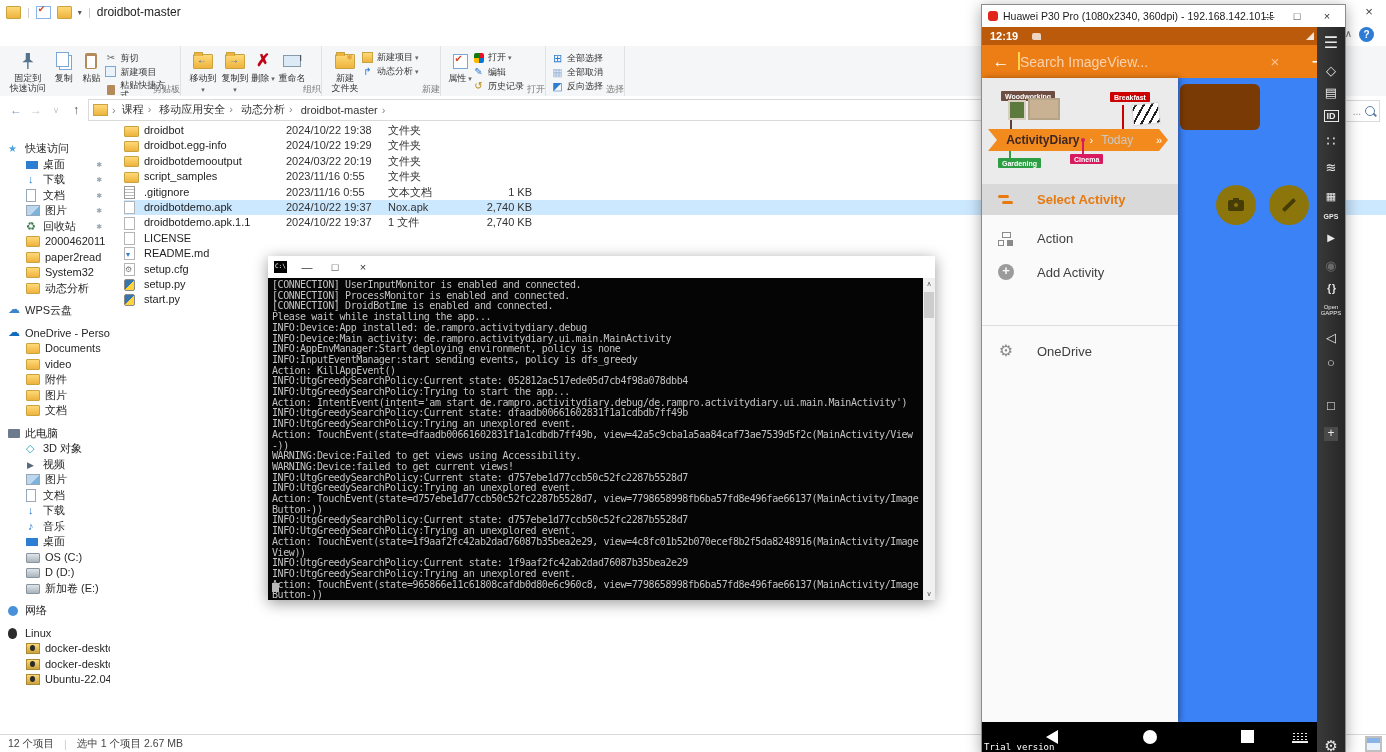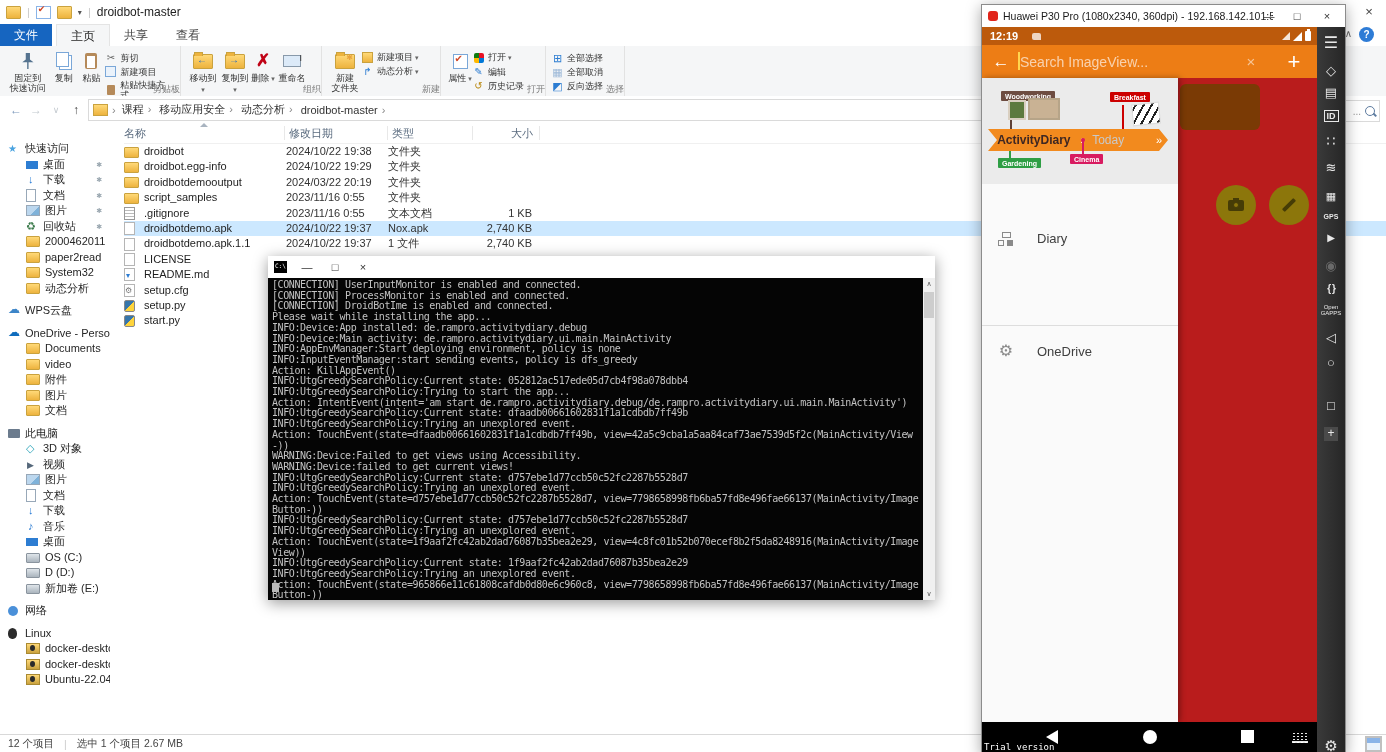--- a/index.html
+++ b/index.html
@@ -151,21 +151,21 @@
   .cmd-scroll .dn{bottom:0;}
   .cmd-thumb{position:absolute;left:1px;top:14px;width:10px;height:26px;background:#cdcdcd;}
 
   
   .emu{position:absolute;left:981px;top:4px;width:363px;height:748px;z-index:3;background:#fff;border:1px solid #8c8c8c;box-sizing:content-box;box-shadow:0 3px 14px rgba(0,0,0,.35);}
   .emu-titlebar{position:absolute;left:0;top:0;right:0;height:22px;background:#fff;display:flex;align-items:center;padding-left:6px;gap:5px;}
   .emu-ic{width:10px;height:10px;border-radius:3px;background:#e1251b;flex:0 0 10px;}
   .emu-title{font-size:10.5px;color:#1a1a1a;white-space:nowrap;overflow:hidden;width:270px;}
   .emu-ctrl{position:absolute;top:0;width:22px;text-align:center;color:#333;font-size:11px;line-height:22px;}
 
-  .phone{position:absolute;left:0;top:22px;width:335px;bottom:0;background:#b91c1c;overflow:hidden;}
+  .phone{position:absolute;left:0;top:22px;width:335px;bottom:0;background:#3b82f6;overflow:hidden;padding-left:24px;}
   .p-status{position:absolute;left:0;top:0;right:0;height:18px;background:#bc5a0c;color:#fff;display:flex;align-items:center;padding:0 8px;font-size:11px;font-weight:bold;}
   .p-status .noti{width:9px;height:7px;background:rgba(255,255,255,.75);border-radius:2px 2px 0 2px;margin-left:14px;}
   .p-status .right{position:absolute;right:6px;display:flex;align-items:center;gap:3px;}
   .sig{width:0;height:0;border-left:9px solid transparent;border-bottom:9px solid #fff;}
   .wifix{width:0;height:0;border-left:8px solid transparent;border-bottom:8px solid rgba(255,255,255,.85);position:relative;}
   .batt{width:6px;height:10px;background:#fff;border-radius:1px;position:relative;}
   .batt::before{content:"";position:absolute;left:1.5px;top:-2px;width:3px;height:2px;background:#fff;}
 
   .p-appbar{position:absolute;left:0;top:18px;right:0;height:33px;background:#ed7d15;display:flex;align-items:center;color:#fff;}
   .ab-back{width:38px;text-align:center;font-size:17px;}
@@ -178,21 +178,21 @@
   .nb-back{position:absolute;left:64px;top:8px;width:0;height:0;border-top:7px solid transparent;border-bottom:7px solid transparent;border-right:12px solid #fff;}
   .nb-home{position:absolute;left:161px;top:8px;width:14px;height:14px;border-radius:50%;background:#fff;}
   .nb-recents{position:absolute;left:259px;top:8px;width:13px;height:13px;background:#fff;}
   .nb-kbd{position:absolute;left:310px;top:10px;width:16px;height:9px;background:radial-gradient(rgba(255,255,255,.9) 1px,transparent 1.3px);background-size:4px 3px;border-bottom:2px solid rgba(255,255,255,.9);}
   .trial{position:absolute;left:2px;bottom:1px;color:#fff;font-family:"DejaVu Sans Mono",monospace;font-size:9px;z-index:5;}
 
   .drawer{position:absolute;left:0;top:51px;width:196px;bottom:31px;background:#fafafa;box-shadow:2px 0 6px rgba(0,0,0,.35);}
   .d-header{position:absolute;left:0;top:0;right:0;height:106px;background:#ebebeb;overflow:hidden;}
   .hdr-ribbon{position:absolute;left:6px;top:51px;width:180px;height:22px;background:#f28a1e;clip-path:polygon(0 0,calc(100% - 9px) 0,100% 50%,calc(100% - 9px) 100%,0 100%,9px 50%);display:flex;align-items:center;color:#fff;}
   .hdr-ribbon .chev{font-size:11px;letter-spacing:-2px;padding:0 2px;color:#fff;}
-  .hdr-ribbon .appname{font-weight:bold;color:#3e2723;font-size:12px;margin-left:1px;}
+  .hdr-ribbon .appname{font-weight:bold;color:#3e2723;font-size:12px;margin-left:10px;}
   .hdr-ribbon .today{color:#c9c9c9;font-size:12px;margin-left:8px;}
   .tagchip{position:absolute;color:#fff;font-size:7px;font-weight:bold;padding:1.5px 4px;border-radius:1px;white-space:nowrap;}
   .stem{position:absolute;width:2px;}
   .dot{position:absolute;width:4px;height:4px;border-radius:50%;}
   .thumb{position:absolute;border:2px solid #d9cfc0;}
   .note{position:absolute;width:26px;height:20px;background:repeating-linear-gradient(125deg,#fff 0 2px,#222 2px 4px,#fff 4px 7px);transform:rotate(-6deg);border:1px solid #ddd;}
 
   .d-menu{position:absolute;left:0;top:106px;right:0;bottom:0;}
   .d-item{position:absolute;left:0;right:0;height:34px;display:flex;align-items:center;font-size:13px;color:#404040;}
   .d-item .dic{flex:0 0 18px;margin-left:15px;margin-right:22px;display:flex;justify-content:center;}
@@ -246,26 +246,20 @@
       <span class="qat-ic ic-appfolder"></span>
       <span class="qat-sep">|</span>
       <span class="qat-ic ic-check"></span>
       <span class="qat-ic ic-appfolder"></span>
       <span class="qat-caret">▾</span>
       <span class="qat-sep">|</span>
       <span class="ex-title-text">droidbot-master</span>
       <span class="ex-close">×</span>
     </div>
 
-    <div class="ex-tabs">
-      <span class="ex-tab file">文件</span>
-      <span class="ex-tab active">主页</span>
-      <span class="ex-tab">共享</span>
-      <span class="ex-tab">查看</span>
-    </div>
     <span class="ribbon-min">∧</span>
     <span class="ribbon-help">?</span>
 
     <div class="ex-ribbon">
       <div class="rgroup" style="width:168px;">
         <div class="bigb">
           <span class="ricon">
               <span class="ic-pin"></span>
             </span>
           <span class="lab">固定到
@@ -617,27 +611,20 @@
         </div>
 
         <div class="side-item">
           <span class="sic" data-ic="wsl" style="margin-left: 26px;"></span>
           <span class="lbl">Ubuntu-22.04</span>
 
         </div>
       </aside>
 
     <div class="ex-files">
-      <div class="fhead">
-        <span class="sort-caret"></span>
-        <span class="c c-name">名称</span>
-        <span class="c c-date">修改日期</span>
-        <span class="c c-type">类型</span>
-        <span class="c c-size">大小</span>
-      </div>
       <div>
 
           <div class="frow">
             <span class="fic" data-fic="folder"></span>
             <span class="fname">droidbot</span>
             <span class="fdate">2024/10/22 19:38</span>
             <span class="ftype">文件夹</span>
             <span class="fsize"></span>
           </div>
 
@@ -844,25 +831,37 @@
           </div>
 
           <div class="stem" style="left:27px;top:73px;height:7px;background:#2e9e44;"></div>
           <div class="tagchip" style="left:16px;top:80px;background:#2e9e44;">Gardening</div>
           <div class="dot" style="left:99px;top:60px;background:#d81b60;"></div>
           <div class="stem" style="left:100px;top:62px;height:14px;background:#d81b60;"></div>
           <div class="tagchip" style="left:88px;top:76px;background:#d81b60;">Cinema</div>
         </div>
 
         <div class="d-menu">
+          <div class="d-item active" style="top:0px;">
+            <span class="dic">
+                <span class="ic-sel"></span>
+              </span>
+            <span>Select Activity</span>
+          </div>
           <div class="d-item" style="top:37px;">
             <span class="dic">
                 <span class="ic-diary"></span>
               </span>
-            <span>Diary</span>
+            <span>Action</span>
+          </div>
+          <div class="d-item" style="top:71px;">
+            <span class="dic">
+                <span class="ic-addc"></span>
+              </span>
+            <span>Add Activity</span>
           </div>
           <div class="d-div" style="top:141px;"></div>
           <div class="d-item" style="top:150px;">
             <span class="dic">
                 <span class="ic-gear">⚙</span>
               </span>
             <span>OneDrive</span>
           </div>
         </div>
       </div>

